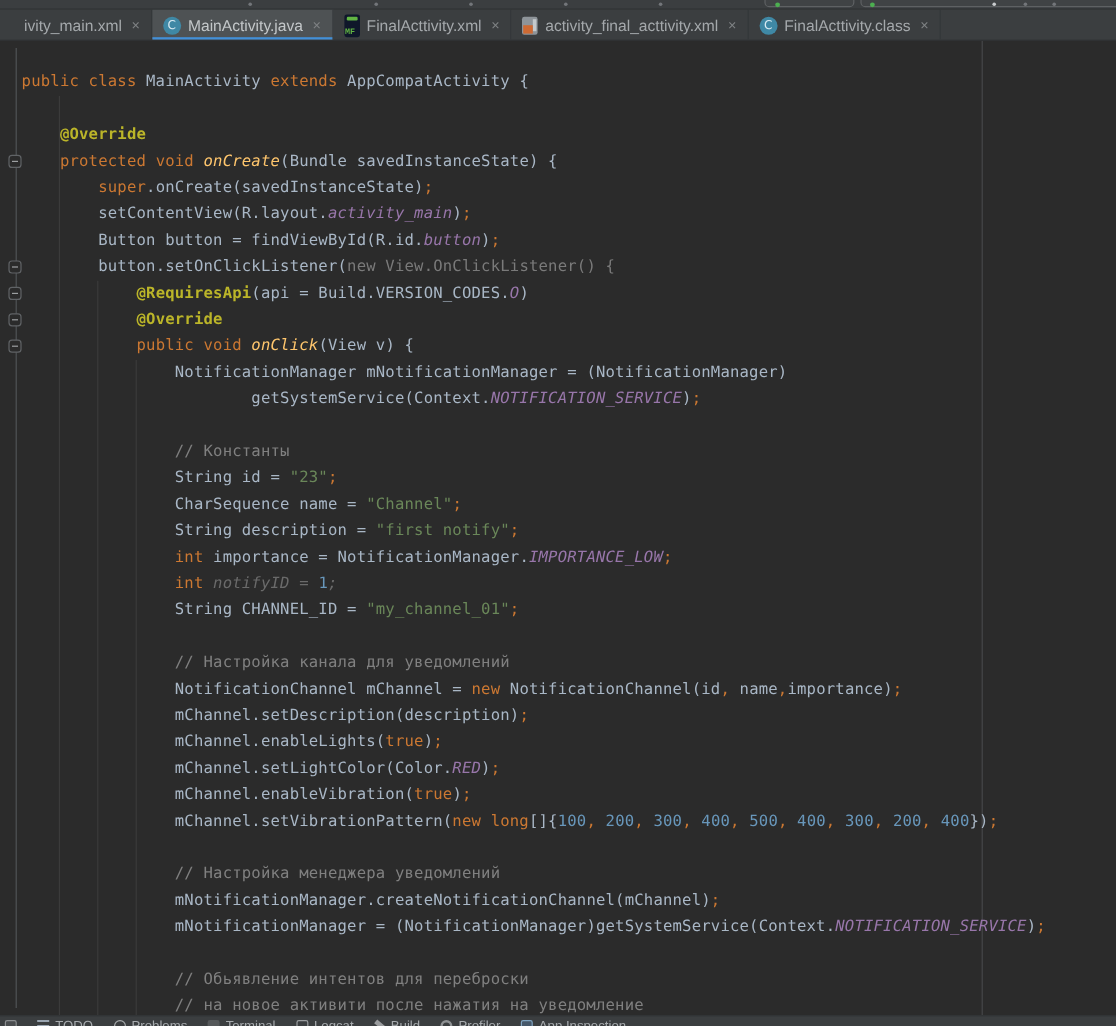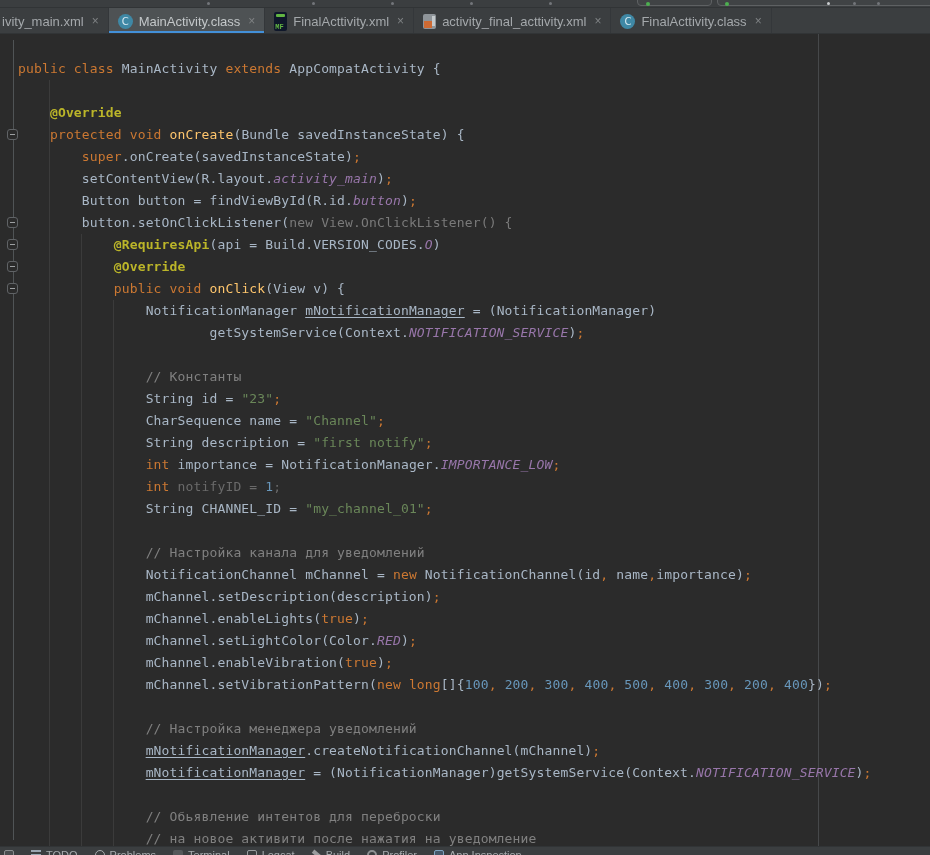--- a/index.html
+++ b/index.html
@@ -41,25 +41,25 @@
 
   
   .editor{position:absolute;left:0;top:34px;width:930px;height:812px;background:var(--editor_bg);overflow:hidden;}
   .gutter-line{position:absolute;left:13px;top:6px;height:800px;width:1px;background:#505456;}
   .iguide{position:absolute;width:1px;background:#3B3B3B;}
   .margin-guide{position:absolute;width:1px;background:#46484A;top:0;height:812px;}
   .code{position:absolute;left:0;top:0;padding:24px 0 0 18px;
         font-family:"DejaVu Sans Mono",monospace;font-size:13px;line-height:22px;
         letter-spacing:0.15px;white-space:pre;}
   .cl{height:22px;}
-  .k{color:var(--keyword);} .d{color:var(--text);} .m{color:var(--method);}
+  .k{color:var(--keyword);} .d{color:var(--text);} .m{color:var(--method);font-style:italic;}
   .a{color:var(--annotation);font-weight:bold;} .s{color:var(--string);} .n{color:var(--number);}
   .c{color:var(--comment);} .f{color:var(--constant);font-style:italic;}
-  .g{color:var(--dim);} .x{color:var(--unused);}
-  .u{color:var(--text);text-decoration:underline;text-underline-offset:2px;}
+  .g{color:var(--dim);} .x{color:var(--unused);font-style:italic;}
+  .u{color:var(--text);text-underline-offset:2px;}
   .fold{position:absolute;left:7px;width:11px;height:11px;border:1px solid #606366;
         border-radius:3px;background:var(--editor_bg);}
   .fold::after{content:"";position:absolute;left:2px;right:2px;top:4px;border-top:1px solid #9DA0A2;}
 
   
   .bottombar{position:absolute;left:0;top:846px;width:930px;height:9px;background:var(--bar_bg);
              border-top:1px solid #313436;overflow:hidden;}
   .bb-inner{position:absolute;left:0;top:2px;display:flex;align-items:flex-start;gap:17px;padding-left:4px;}
   .bitem{display:flex;align-items:flex-start;gap:5px;font-size:11px;color:#A7ABAE;white-space:nowrap;}
   .bicon{width:10px;height:10px;margin-top:1px;flex:0 0 auto;}
@@ -86,27 +86,27 @@
     <div class="tb-box" style="left:637px;width:75px"></div>
     <div class="tb-box" style="left:717px;width:358px"></div>
     <div class="tb-dot" style="left:646px;background:var(--green_dot)"></div>
     <div class="tb-dot" style="left:725px;background:var(--green_dot)"></div>
     <div class="tb-dot gray" style="left:827px;background:#C9CCCE"></div>
     <div class="tb-dot gray" style="left:853px"></div>
     <div class="tb-dot gray" style="left:877px"></div>
   </div>
 
   <div class="tabbar">
-      <div class="tab" style="padding-left: 2px; align-items: center;">
+      <div class="tab" style="padding-left: 20px; align-items: center;">
         <span>ivity_main.xml</span>
         <span class="close">×</span>
       </div>
       <div class="tab selected">
         <span class="ticon ticon-class">C</span>
-        <span>MainActivity.class</span>
+        <span>MainActivity.java</span>
         <span class="close">×</span>
       </div>
       <div class="tab">
         <span class="ticon ticon-manifest">
           <span class="bar"></span>
           <span class="mf">MF</span>
         </span>
         <span>FinalActtivity.xml</span>
         <span class="close">×</span>
       </div>

